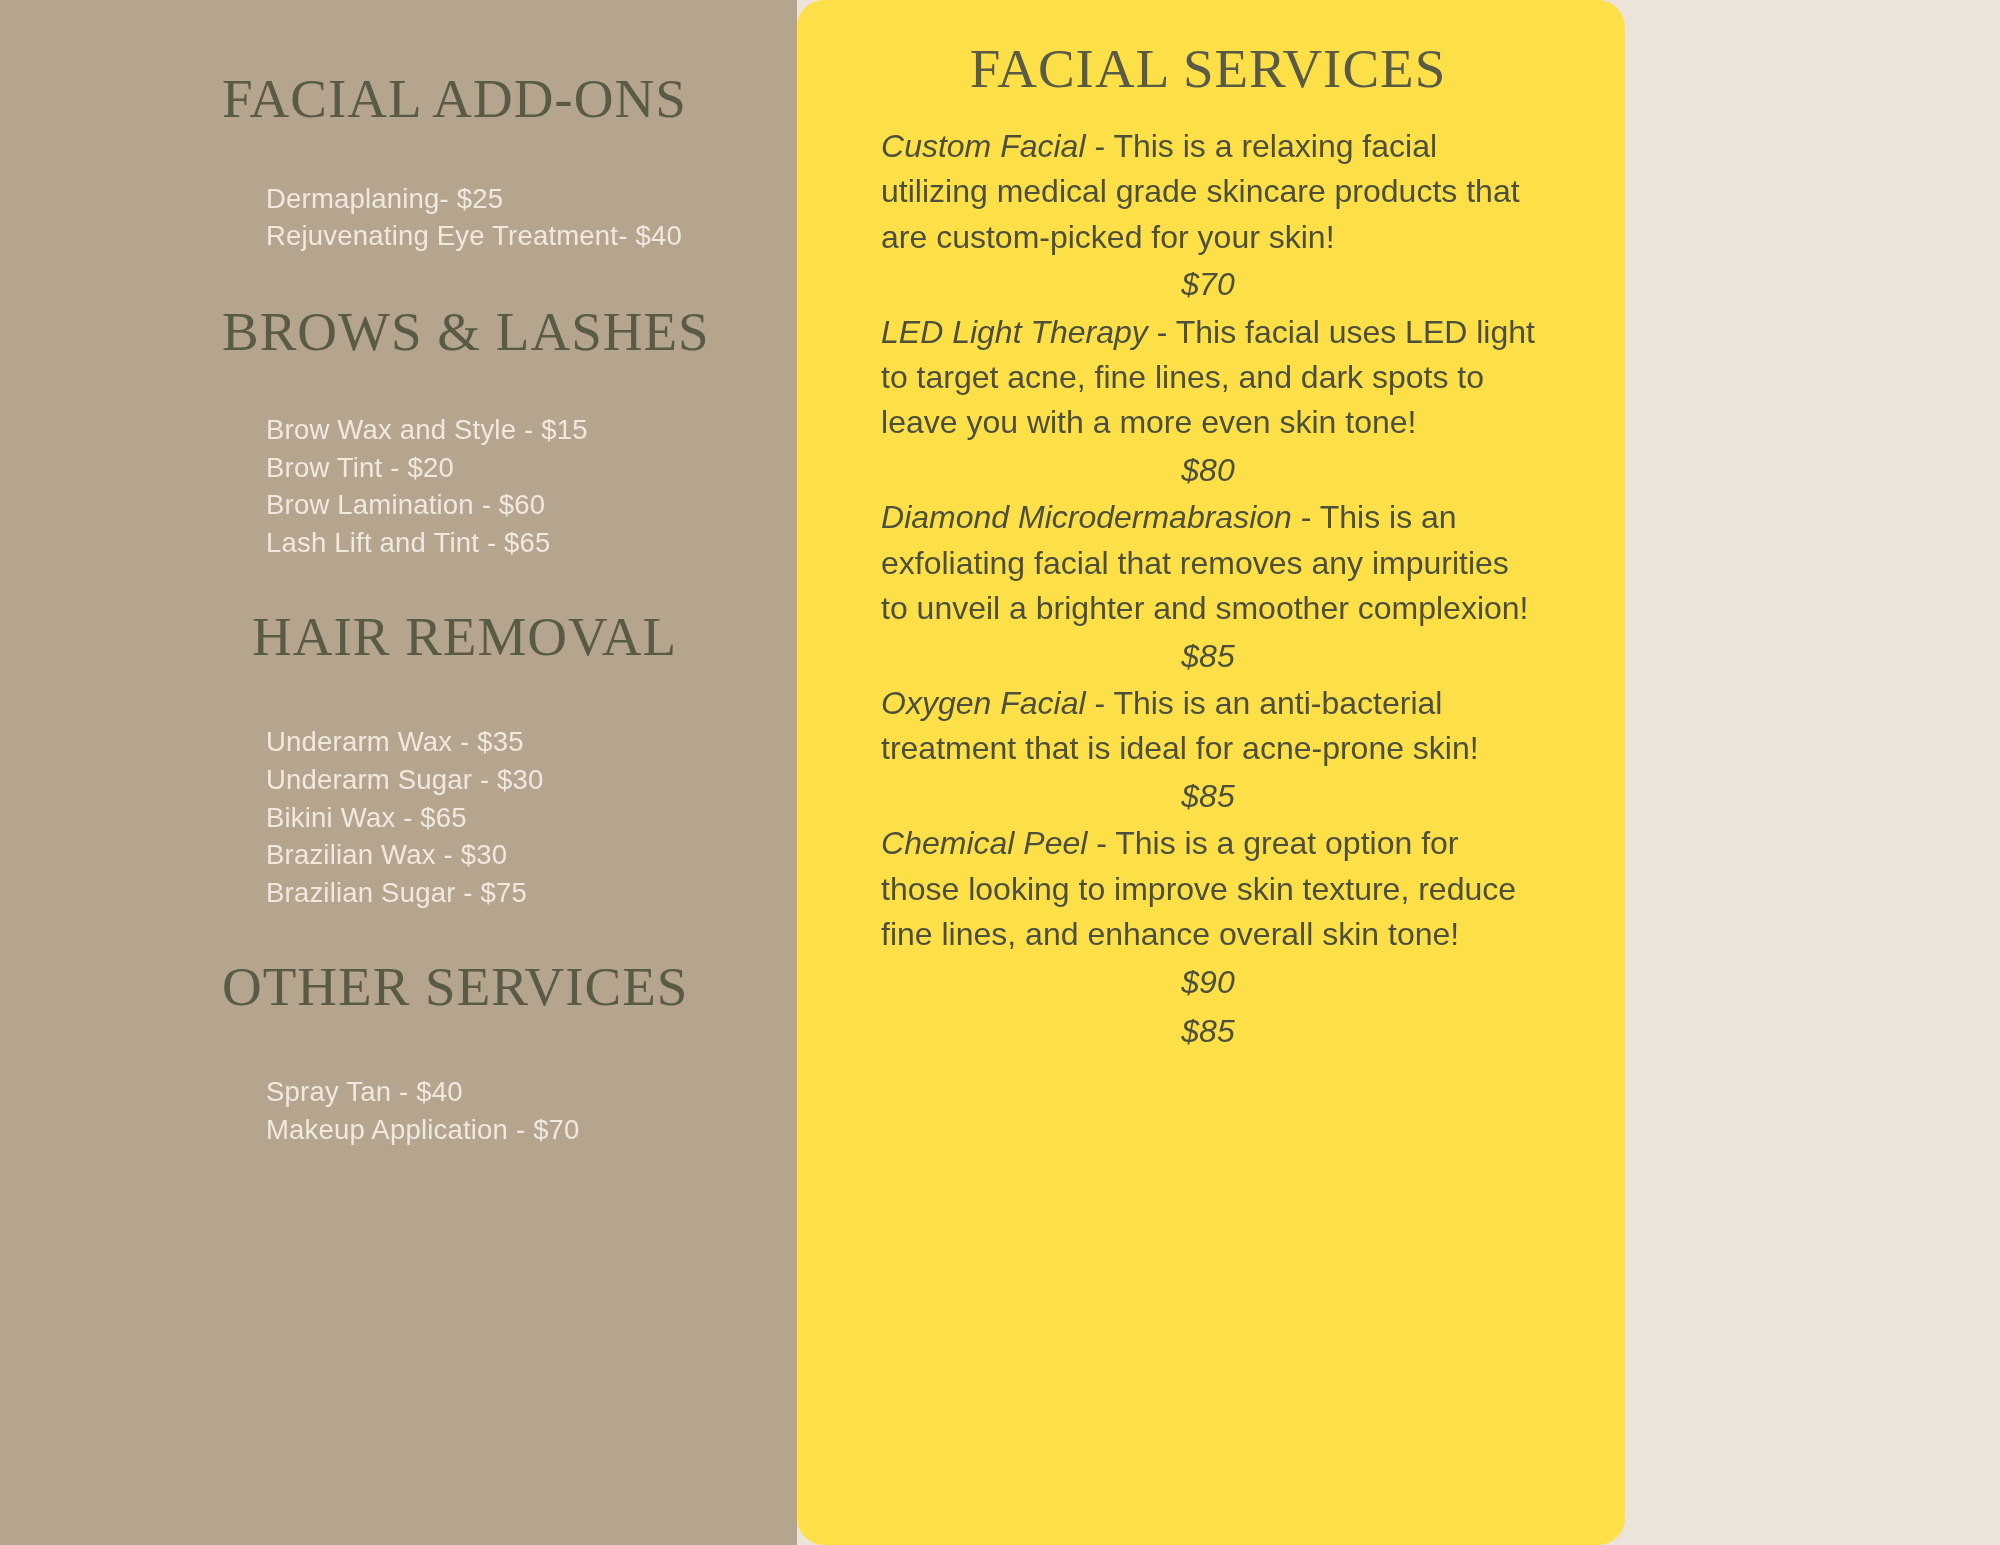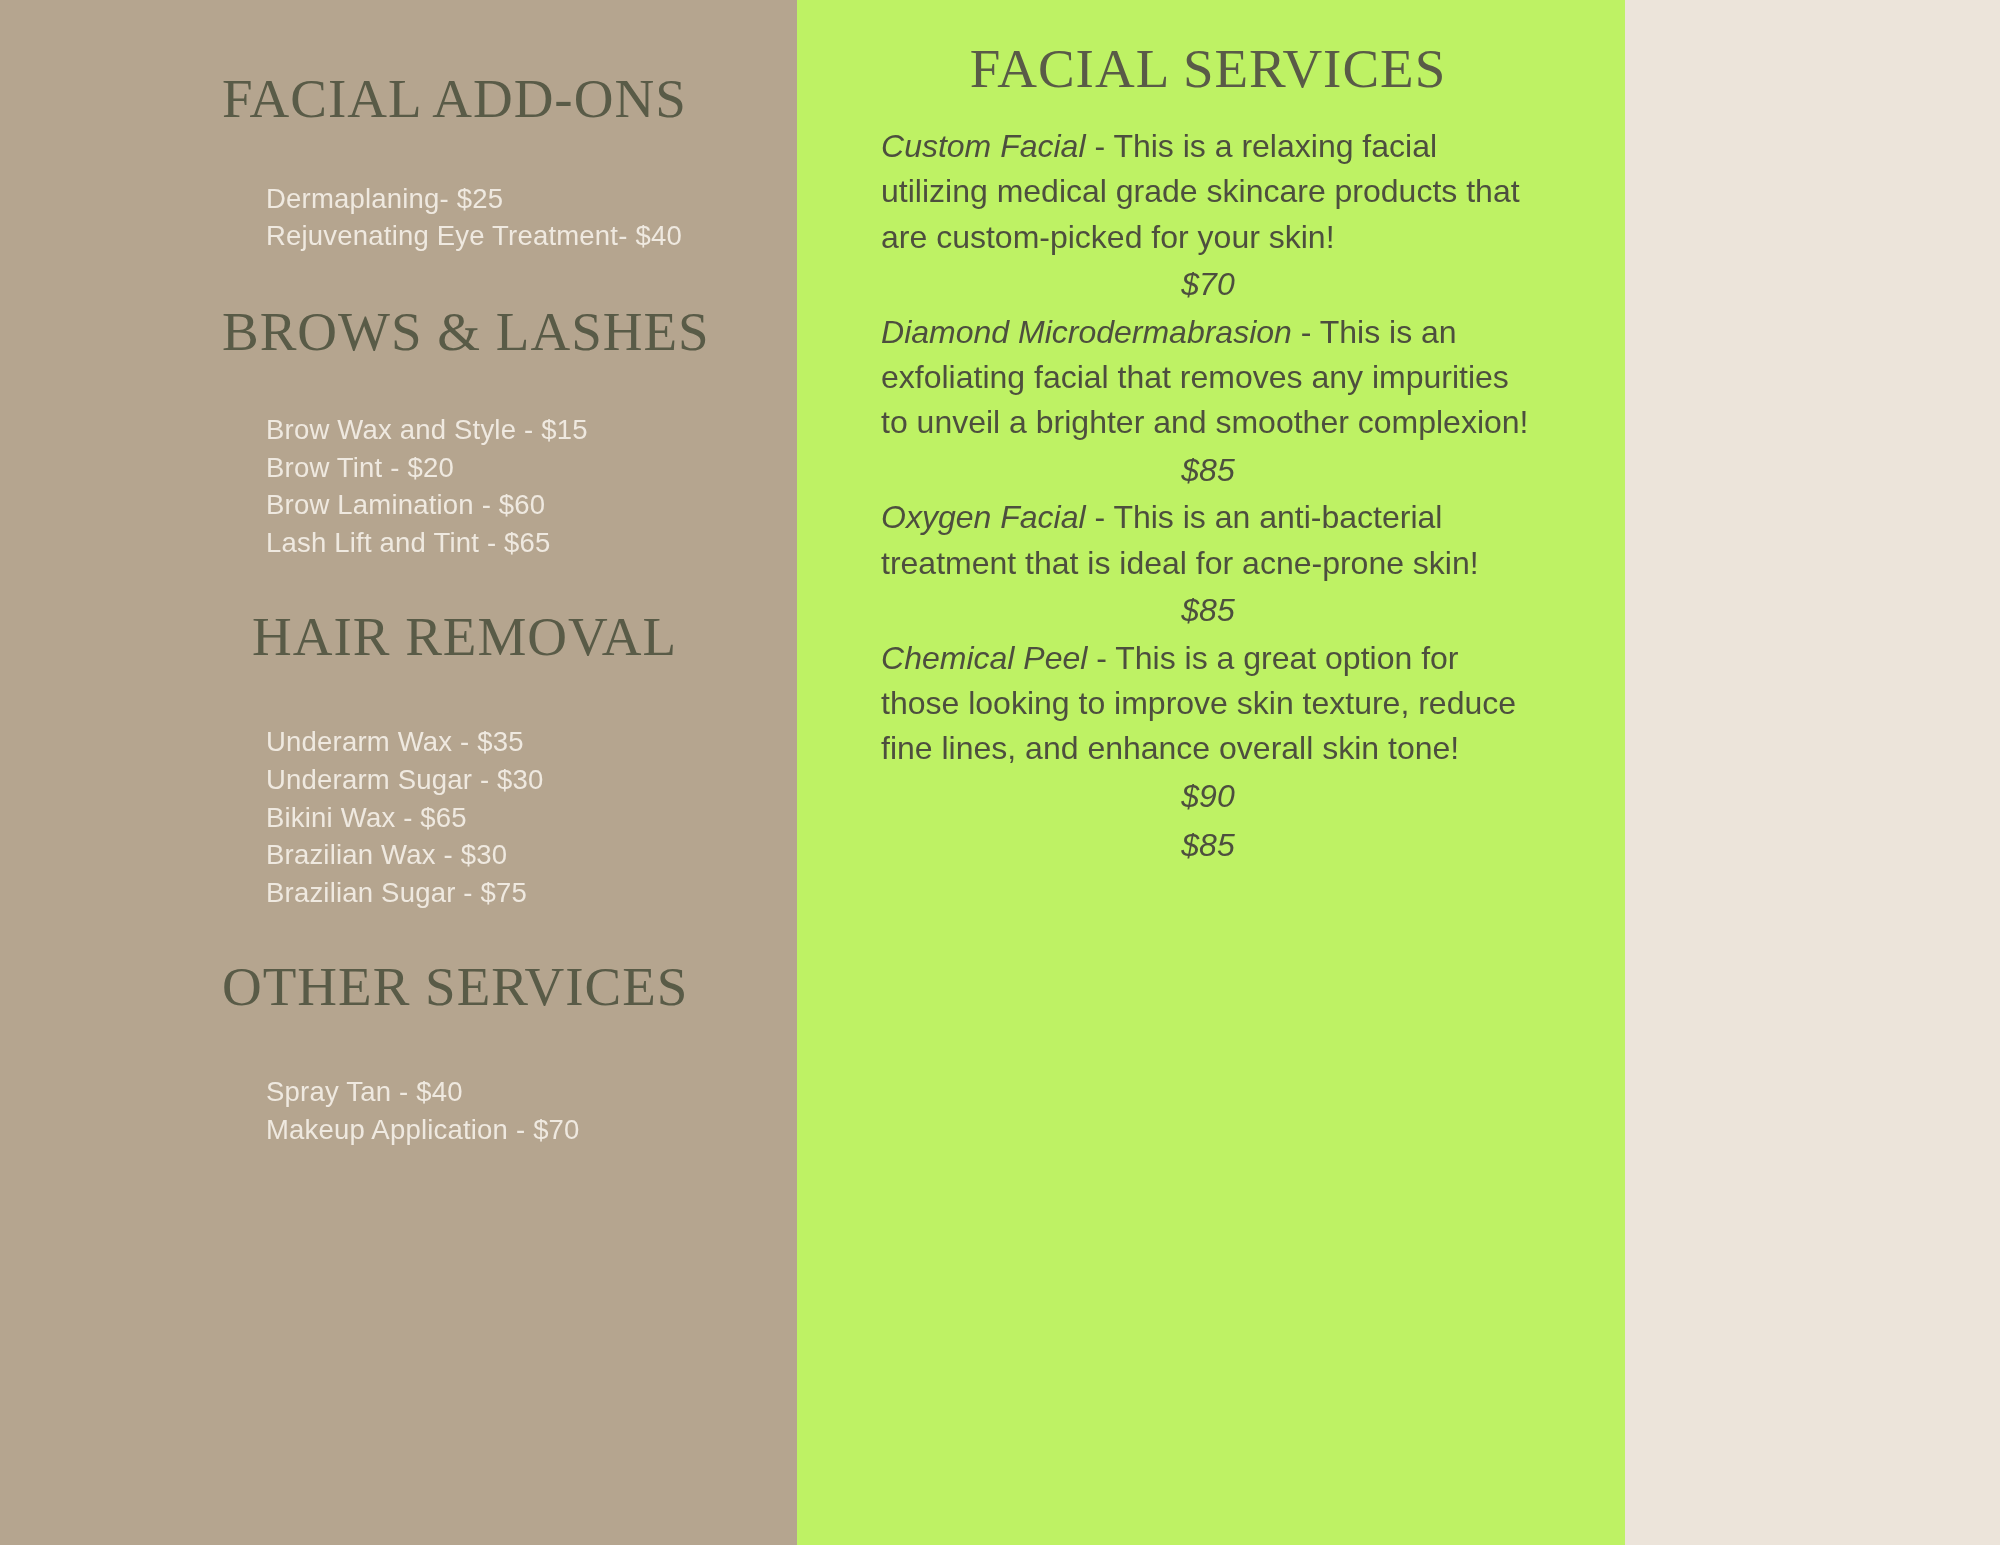--- a/index.html
+++ b/index.html
@@ -67,23 +67,24 @@
   .gap-b { height: 48px; }
   .gap-c { height: 50px; }
   .gap-d { height: 58px; }
   .gap-e { height: 46px; }
   .gap-f { height: 58px; }
 
   
   .right-panel {
     width: 997px;
     height: 100%;
-    background: #bef264;
+    background: #fde047;
     box-sizing: border-box;
     padding: 40px 90px 0 84px;
+    border-radius: 27px;
   }
   .right-title {
     font-family: "Liberation Serif", serif;
     color: #595b47;
     font-size: 55px;
     letter-spacing: 1px;
     font-weight: 400;
     margin: 0 0 26px 0;
     text-align: center;
     line-height: 1.05;
@@ -162,20 +163,24 @@
   </div>
 
   <div class="right-panel">
     <h1 class="right-title">FACIAL SERVICES</h1>
 
     <div class="service">
       <p><span class="name">Custom Facial</span><span> - This is a relaxing facial utilizing medical grade skincare products that are custom-picked for your skin!</span></p>
       <p class="price">$70</p>
     </div>
 
+    <div class="service">
+      <p><span class="name">LED Light Therapy</span><span> - This facial uses LED light to target acne, fine lines, and dark spots to leave you with a more even skin tone!</span></p>
+      <p class="price">$80</p>
+    </div>
 
     <div class="service">
       <p><span class="name">Diamond Microdermabrasion</span><span> - This is an exfoliating facial that removes any impurities to unveil a brighter and smoother complexion!</span></p>
       <p class="price">$85</p>
     </div>
 
     <div class="service">
       <p><span class="name">Oxygen Facial</span><span> - This is an anti-bacterial treatment that is ideal for acne-prone skin!</span></p>
       <p class="price">$85</p>
     </div>

